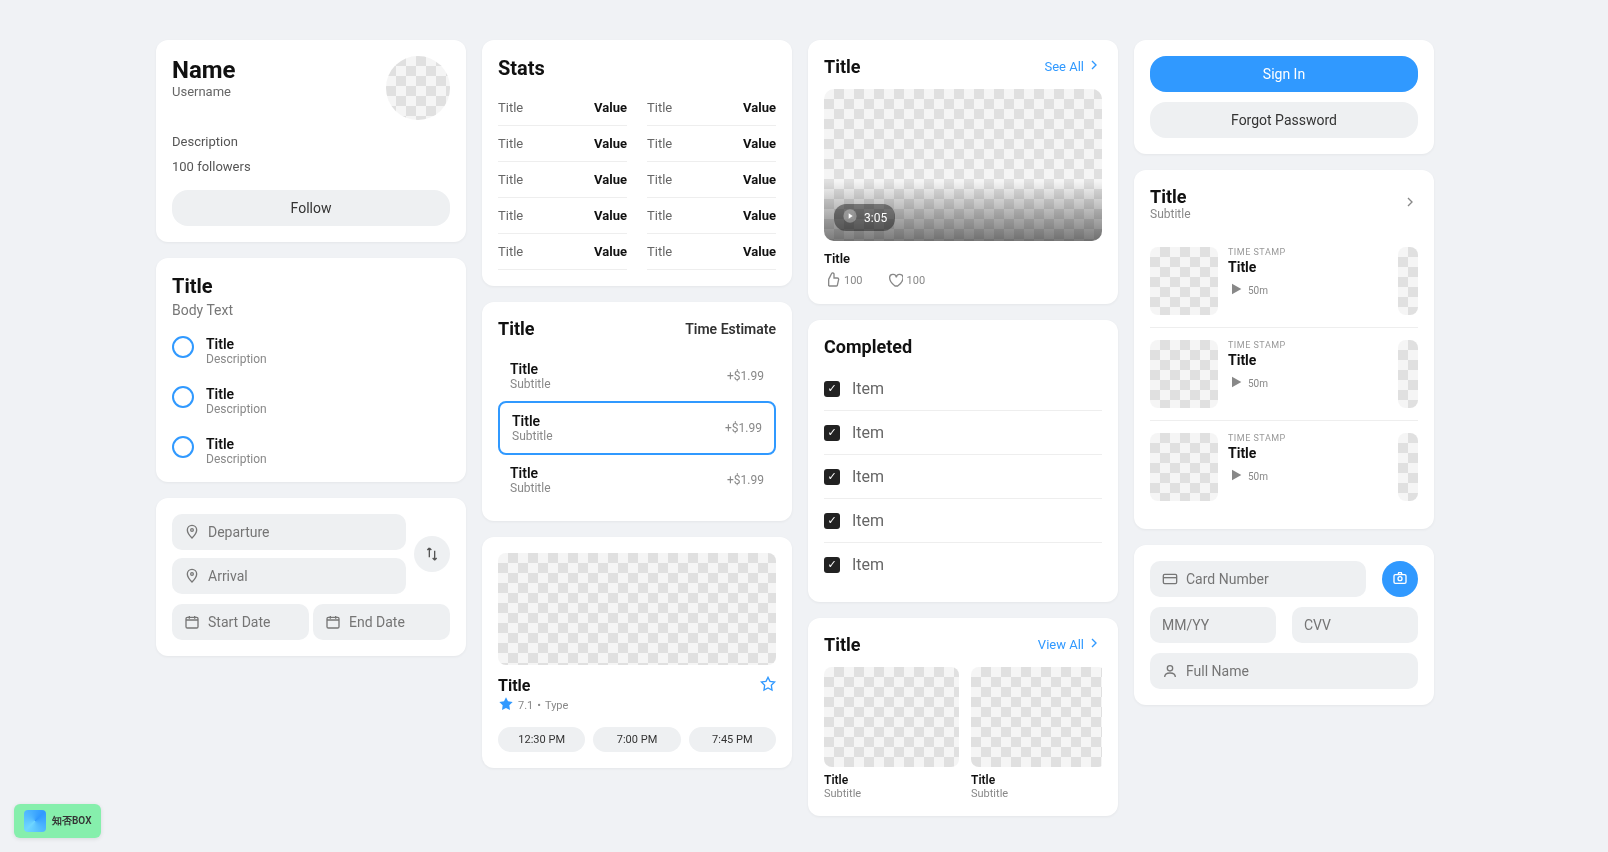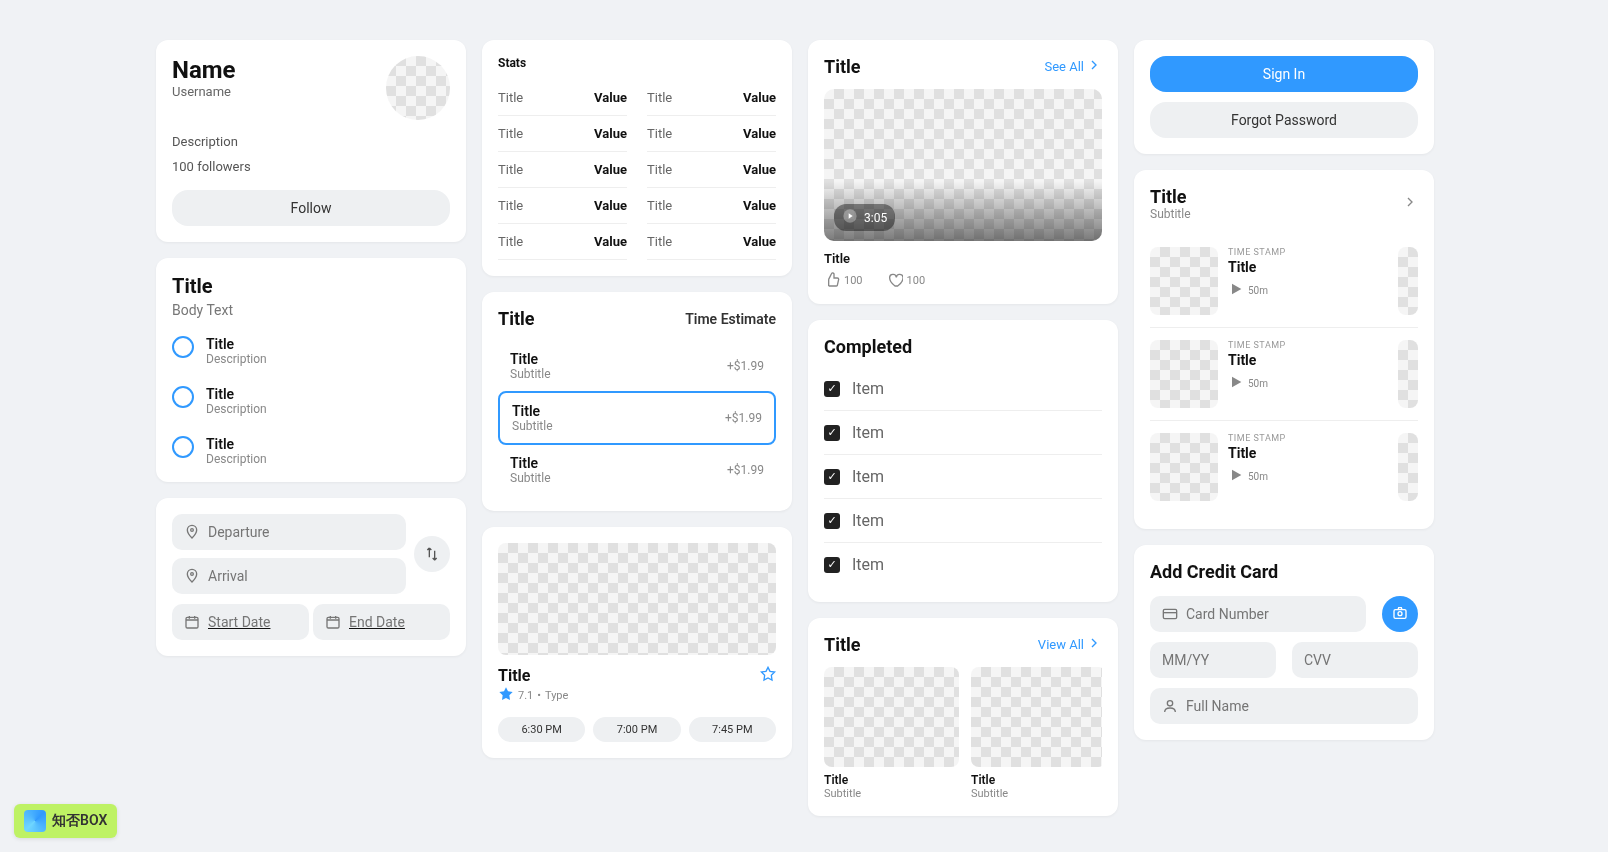--- a/index.html
+++ b/index.html
@@ -27,22 +27,22 @@
 .card-title { font-size: 20px; font-weight: 700; margin-bottom: 4px; }
 .card-body-text { font-size: 14px; color: #777; margin-bottom: 18px; }
 .radio-item { display: flex; gap: 12px; margin-bottom: 20px; align-items: flex-start; cursor: pointer; }
 .radio-circle { width: 22px; height: 22px; border: 2px solid #3099ff; border-radius: 50%; flex-shrink:0; }
 .radio-title { font-size: 14px; font-weight: 600; }
 .radio-desc { font-size: 12px; color: #888; }
 .input-wrap { display:flex; align-items:center; gap:8px; background:#eef0f2; border-radius:10px; padding:10px 12px; margin-bottom:8px; }
 .input-wrap input { border:none; background:transparent; outline:none; font-size:14px; width:100%; }
 .icon { display:inline-flex; color:#777; }
 .swap-btn { width:36px; height:36px; border-radius:50%; border:none; background:#eef0f2; display:flex; align-items:center; justify-content:center; cursor:pointer; }
-.dates { display:flex; gap:4px;text-decoration:underline; }
-.stats-head { font-size: 12px; font-weight:700; margin-bottom:10px; }
+.dates { display:flex; gap:4px; }
+.stats-head { font-size: 20px; font-weight:700; margin-bottom:10px; }
 .stat-row { display:flex; justify-content:space-between; padding:10px 0; border-bottom:1px solid #eee; font-size:13px; }
 .stat-row .st { color:#666; }
 .stat-row .sv { font-weight:700; }
 .stats-cols { display:flex; gap:20px; }
 .stats-col { flex:1; }
 .est-head { display:flex; justify-content:space-between; align-items:center; margin-bottom:12px; }
 .est-head .t { font-size:18px; font-weight:700; }
 .est-head .e { font-size:14px; font-weight:600; color:#333; }
 .est-item { padding:10px 12px; border-radius:8px; display:flex; justify-content:space-between; align-items:center; }
 .est-item.selected { border:2px solid #3099ff; }
@@ -82,21 +82,21 @@
 .chevron-btn { background:none; border:none; cursor:pointer; color:#888; }
 .episode { display:flex; gap:10px; padding:12px 0; border-bottom:1px solid #eee; }
 .episode:last-child { border-bottom:none; }
 .ep-thumb { width:68px; height:68px; border-radius:8px; flex-shrink:0; }
 .ep-stamp { font-size:9px; letter-spacing:0.5px; color:#999; text-transform:uppercase; }
 .ep-title { font-size:14px; font-weight:700; margin:2px 0 6px; }
 .ep-dur { font-size:10px; color:#888; display:flex; align-items:center; gap:4px; }
 .cc-title { font-size:18px; font-weight:700; margin-bottom:14px; }
 .cc-row { display:flex; gap:16px; align-items:center; margin-bottom:10px; }
 .camera-btn { width:36px; height:36px; border-radius:50%; background:#3099ff; border:none; display:flex; align-items:center; justify-content:center; color:#fff; cursor:pointer; }
-.watermark { position:fixed; left:14px; bottom:14px; background:#bef264; border-radius:6px; padding:6px 10px; display:flex; align-items:center; gap:6px; font-size:14px; font-weight:600; color:#333; box-shadow:0 1px 4px rgba(0,0,0,0.1); }
+.watermark { position:fixed; left:14px; bottom:14px; background:#86efac; border-radius:6px; padding:6px 10px; display:flex; align-items:center; gap:6px; font-size:10px; font-weight:600; color:#333; box-shadow:0 1px 4px rgba(0,0,0,0.1); }
 .wm-logo { width:22px; height:22px; border-radius:4px; background: conic-gradient(from 45deg, #3099ff, #6fd6ff, #3099ff); }
 .thin { flex-shrink:0; width:40px; height:68px; border-radius:8px; }
 .trip-row { display:flex; gap:8px; align-items:center; }
 .trip-inputs { flex:1; }
 svg { width:16px; height:16px; }
 </style>
 </head>
 <body>
 
 <div class="grid">
@@ -285,21 +285,21 @@
       </div>
       <div class="media-meta">
         <span style="color:#3099ff"><svg viewBox="0 0 24 24" fill="currentColor" width="10" height="10">
               <path d="M12 2l3 6 7 1-5 5 1 7-6-3-6 3 1-7-5-5 7-1z"></path>
             </svg></span>
         <span>7.1</span>
         <span>•</span>
         <span>Type</span>
       </div>
       <div class="time-chips">
-        <button class="chip">6:30 PM</button>
+        <button class="chip">12:30 PM</button>
         <button class="chip">7:00 PM</button>
         <button class="chip">7:45 PM</button>
       </div>
     </div>
   </div>
 
   <div class="col">
     <div class="card">
       <div class="section-head">
         <span class="section-title">Title</span>
@@ -448,21 +448,20 @@
                   <path d="M6 4l14 8-14 8z"></path>
                 </svg></span>
               <span>50m</span>
             </div>
         </div>
         <div class="thin checker" style="width:20px"></div>
       </div>
     </div>
 
     <div class="card">
-      <div class="cc-title">Add Credit Card</div>
       <div class="cc-row">
         <div class="input-wrap" style="flex:1;margin:0">
           <span class="icon">
               <svg viewBox="0 0 24 24" fill="none" stroke="currentColor" stroke-width="2">
                 <rect x="2" y="5" width="20" height="14" rx="2"></rect>
                 <path d="M2 10h20"></path>
               </svg>
             </span>
           <input placeholder="Card Number" style="">
         </div>

